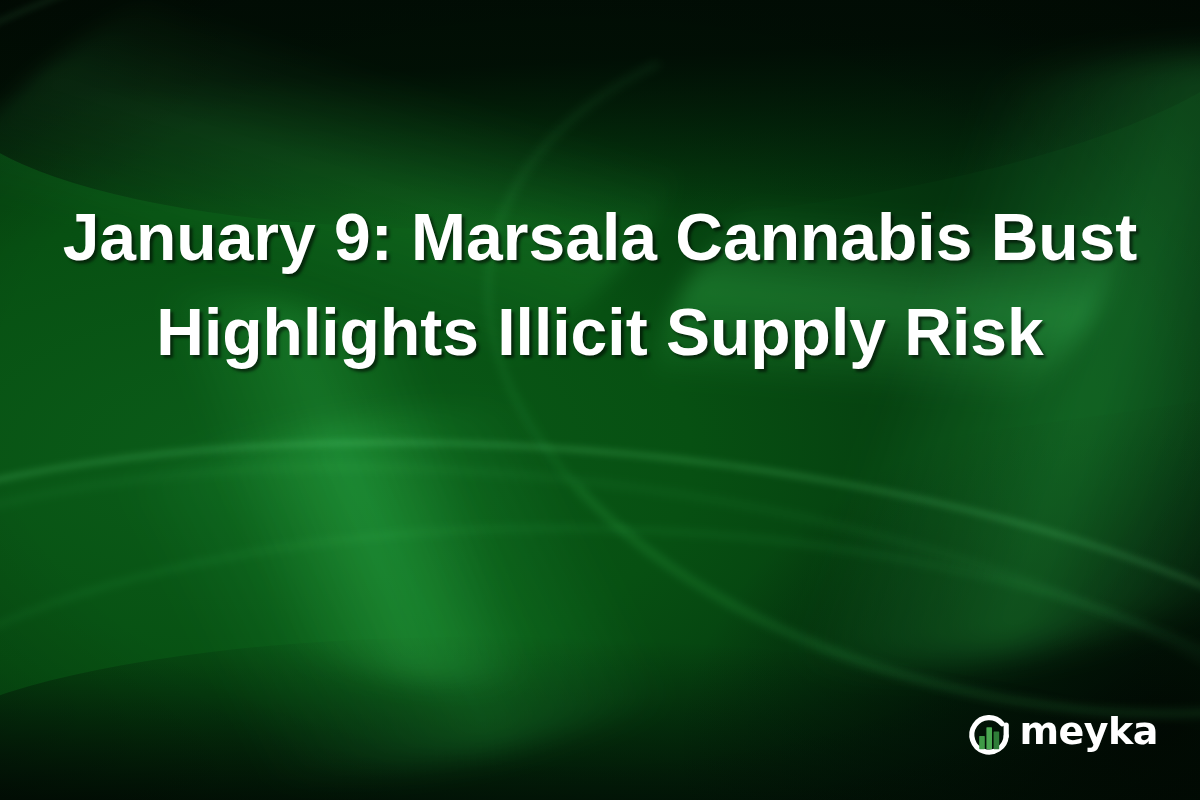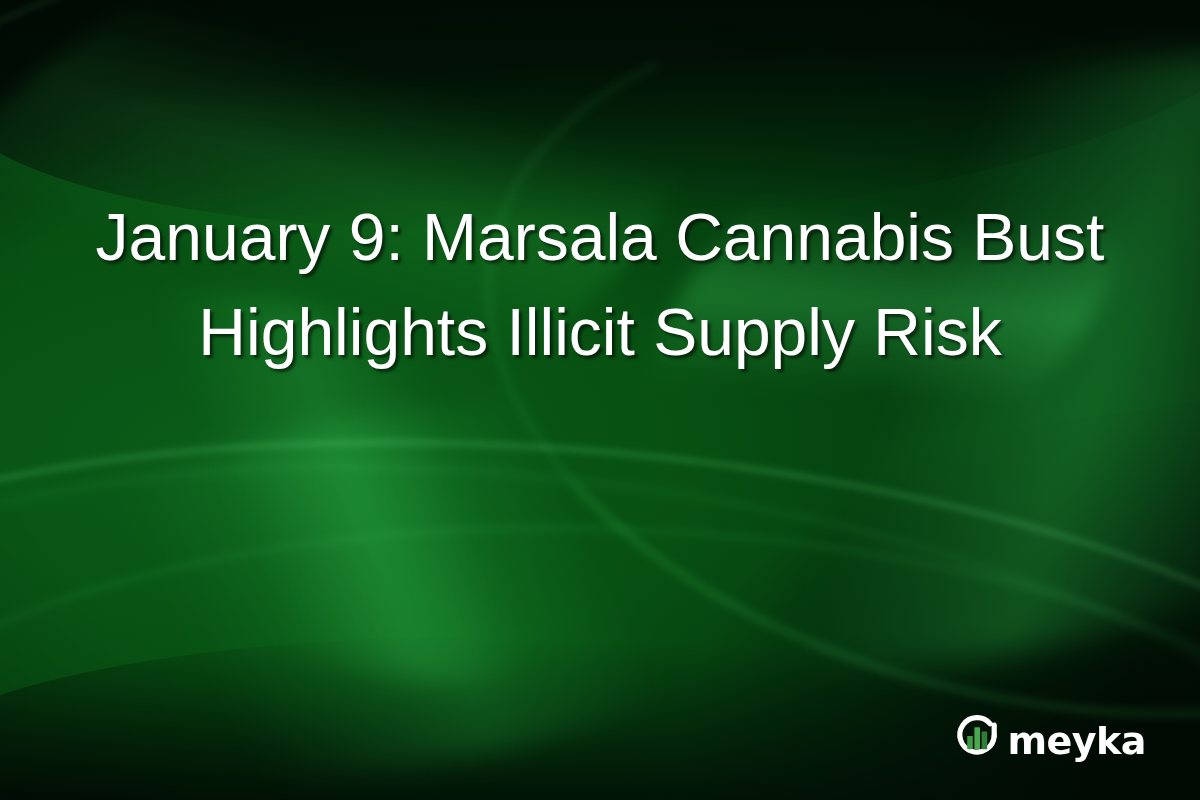--- a/index.html
+++ b/index.html
@@ -161,33 +161,33 @@
     left:50%; top:190px;
     transform:translateX(-50%);
     width:1080px;
     text-align:center;
     z-index:5;
   }
   .headline {
     color:#ffffff;
     font-family:"Liberation Sans", sans-serif;
     font-size:66px;
-    font-weight:400;
+    font-weight:700;
     line-height:95px;
     letter-spacing:0px;
     text-shadow:3px 3px 3px rgba(0,0,0,0.55);
     white-space:pre-line;
   }
 
   
   .brand {
     position:absolute;
-    right:54px; bottom:40px;
+    right:42px; bottom:40px;
     display:flex;
-    align-items:flex-end;
+    align-items:flex-start;
     gap:8px;
     z-index:6;
   }
   .brand-mark {
     width:48px; height:48px;
     display:block;
     flex:0 0 auto;
   }
   .brand-name {
     color:#ffffff;

